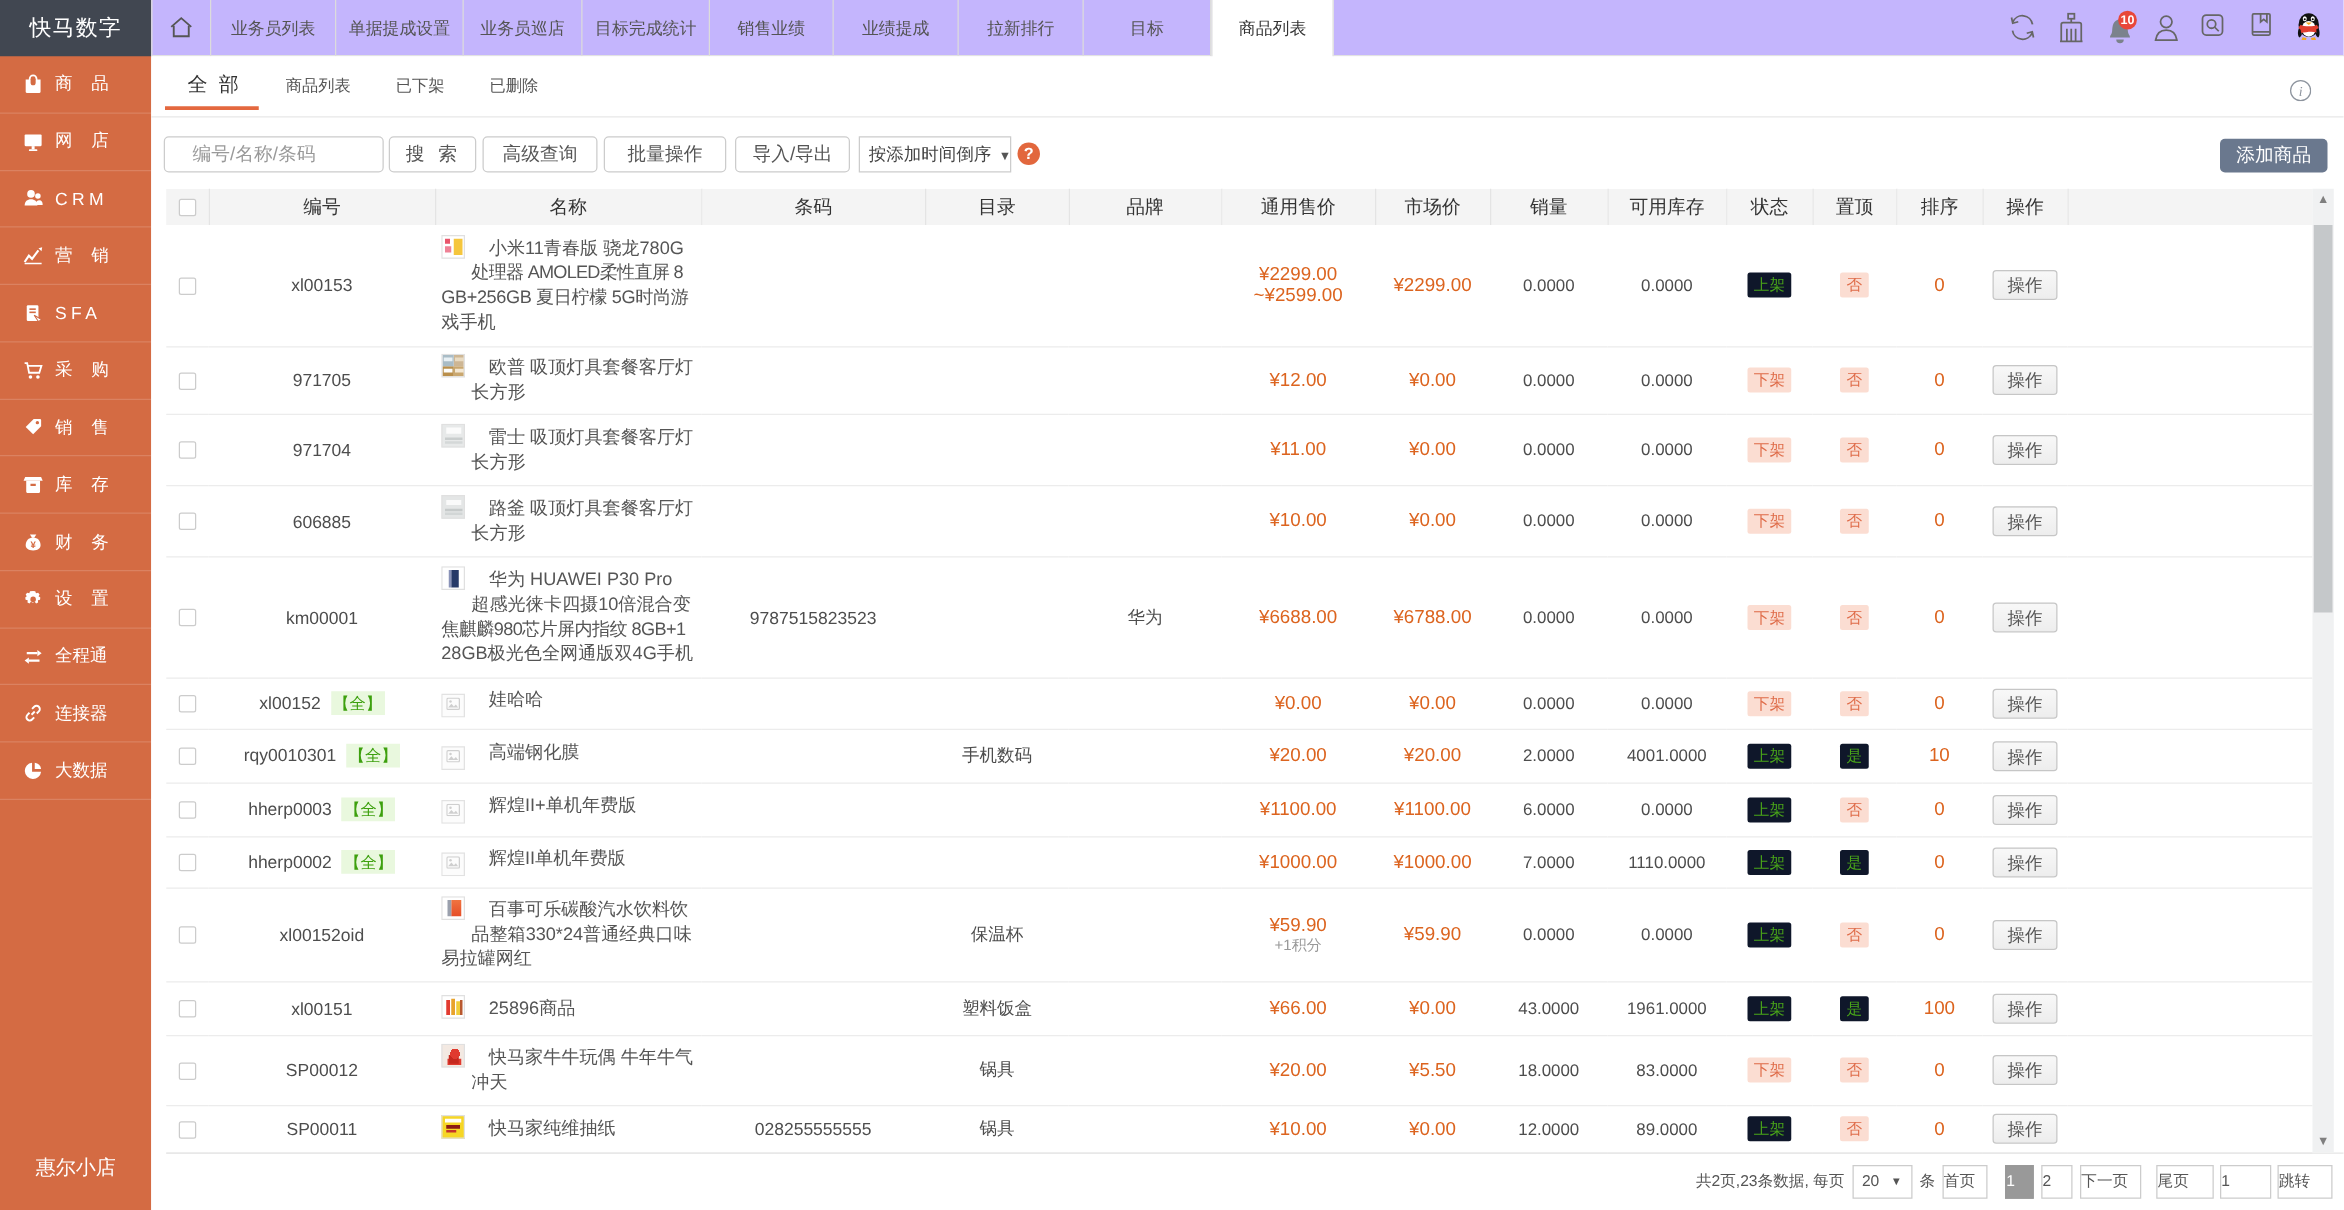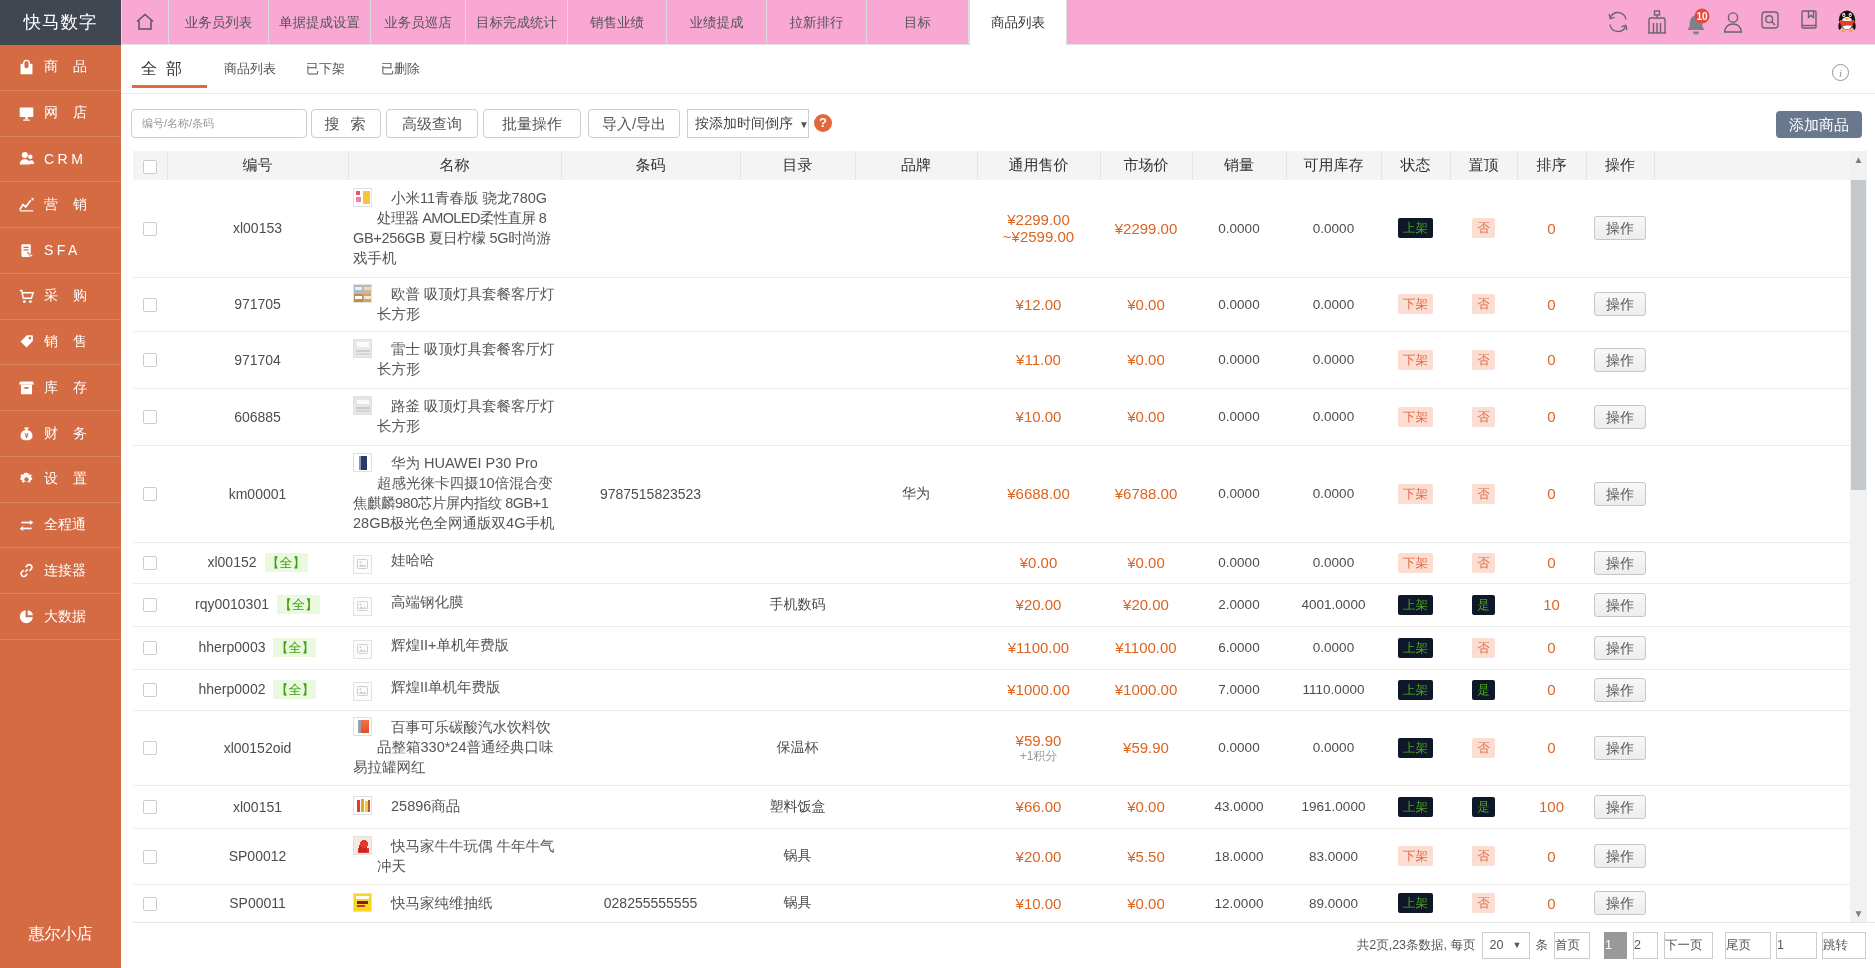--- a/index.html
+++ b/index.html
@@ -7,35 +7,35 @@
 
 #sidebar{position:absolute;left:0;top:0;width:121px;height:968px;background:#d46b43}
 #logo{height:45px;background:#414751;color:#fff;font-size:17.5px;font-weight:normal;text-align:center;line-height:45px;letter-spacing:1px}
 .mi{height:45.77px;border-bottom:1px solid rgba(255,255,255,.16);display:flex;align-items:center;padding-left:18px;color:#fff}
 .mi svg{width:17px;height:17px;flex:none}
 .mi .t{margin-left:9px;font-size:14px;white-space:nowrap}
 .mi .sp2{letter-spacing:15px}
 .mi .spL{letter-spacing:3.5px}
 #shopname{position:absolute;left:0;bottom:23px;width:121px;text-align:center;color:#fff;font-size:16px}
 
-#topnav{position:absolute;left:121px;top:0;width:1754px;height:45px;background:#f9a8d4;border-bottom:1px solid #e2e2e2}
+#topnav{position:absolute;left:121px;top:0;width:1754px;height:45px;background:#c4b5fd;border-bottom:1px solid #e2e2e2}
 .ntab{position:absolute;top:0;height:45px;line-height:45px;text-align:center;color:#545454;font-size:13.5px;border-right:1px solid #dcdcdc}
 .ntab.first{border-left:1px solid #dcdcdc}
 .ntab.active{background:#fff;color:#333;height:46px}
 .nicon{position:absolute;top:4px}
 
 #content{position:absolute;left:121px;top:45px;width:1754px;height:923px;background:#fff}
 
 #tabs2{position:absolute;left:0;top:0;width:1754px;height:49px;border-bottom:1px solid #e8e8e8}
-.ft{position:absolute;top:0;height:48px;line-height:48px;font-size:13px;color:#555;text-align:left}
+.ft{position:absolute;top:0;height:48px;line-height:48px;font-size:13px;color:#555;text-align:center}
 .ft.on{color:#333}
 #underline{position:absolute;left:11px;top:40px;width:75px;height:3px;background:#e4683f}
 
 #toolbar{position:absolute;left:0;top:49px;width:1754px;height:57px}
-.inp{position:absolute;left:10px;top:15px;width:176px;height:29px;border:1px solid #ccc;border-radius:4px;color:#999;font-size:11px;line-height:27px;padding-left:10px}
+.inp{position:absolute;left:10px;top:15px;width:176px;height:29px;border:1px solid #ccc;border-radius:4px;color:#999;font-size:15px;line-height:27px;padding-left:22px}
 .btn{position:absolute;top:15px;height:29px;border:1px solid #ccc;border-radius:4px;background:#fff;color:#555;font-size:15px;line-height:27px;text-align:center}
 .sel{position:absolute;top:15px;height:29px;border:1px solid #ccc;background:#fff;color:#444;font-size:14px;line-height:27px;padding:0 7px;white-space:nowrap}
 .sel .car{font-size:10px;color:#555;margin-left:6px}
 #qmark{position:absolute;left:693px;top:20px;width:18px;height:18px;border-radius:50%;background:#e2673d;color:#fff;font-size:13px;font-weight:bold;text-align:center;line-height:18px}
 #addbtn{position:absolute;left:1655px;top:17px;width:86px;height:27px;background:#6a788e;border-radius:4px;color:#fff;font-size:15px;line-height:27px;text-align:center}
 
 #tbl{position:absolute;left:12px;top:106px;width:1717px;border-collapse:collapse;table-layout:fixed}
 #tbl td,#tbl th{padding:0;vertical-align:middle;text-align:center;font-weight:normal;overflow:hidden}
 #tbl thead th{background:#f4f4f4;color:#333;font-size:15px;border-left:1px solid #e4e4e4;height:29px}
 #tbl thead th:first-child{border-left:none}

